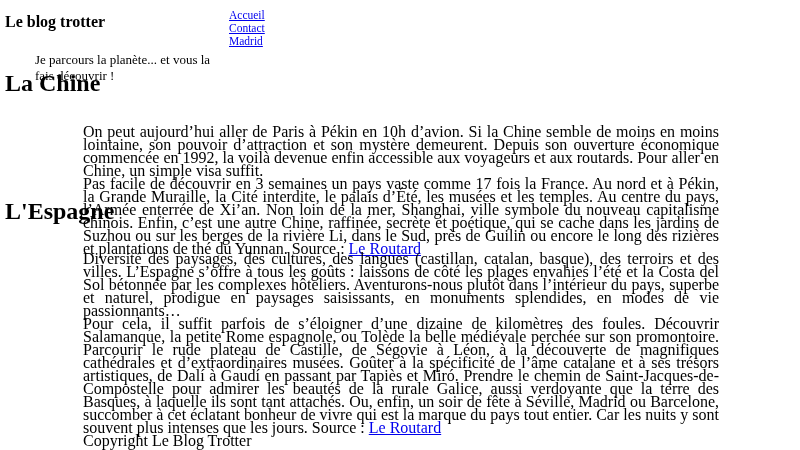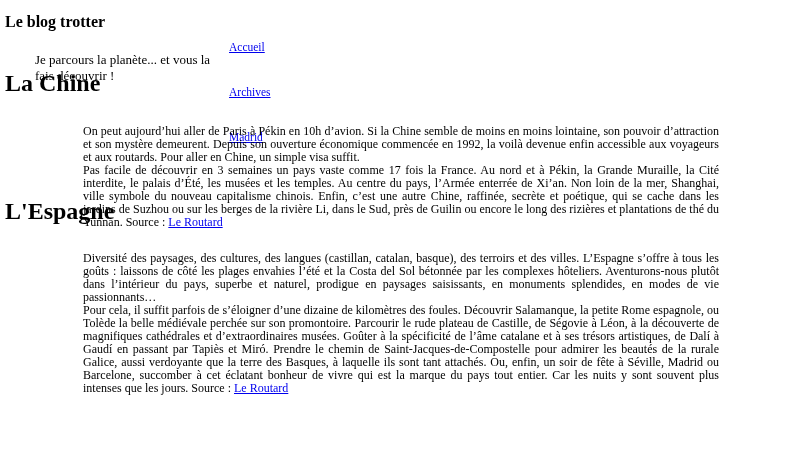--- a/index.html
+++ b/index.html
@@ -4,21 +4,21 @@
 <style>
   * { margin: 0; padding: 0; box-sizing: border-box; }
   html, body { width: 800px; height: 450px; }
   body {
     position: relative;
     background: #ffffff;
     color: #000000;
     font-family: "Liberation Serif", serif;
     overflow: hidden;
   }
-  a { color: #0000EE; text-decoration: underline; cursor: pointer; margin-top: 32px; }
+  a { color: #0000EE; text-decoration: underline; cursor: pointer; }
 
   .site-title {
     position: absolute; left: 5px; top: 13px;
     font-size: 16px; font-weight: bold; white-space: nowrap;
   }
   .main-nav {
     position: absolute; left: 229px; top: 9px;
     font-size: 11.5px; line-height: 13px;
   }
   .main-nav a { display: block; }
@@ -27,45 +27,46 @@
     font-size: 13px; line-height: 16px;
   }
   h1.section-heading {
     position: absolute; left: 5px;
     font-size: 24px; font-weight: bold; white-space: nowrap;
   }
   #heading-chine { top: 70px; font-family: Liberation Serif, serif; }
   #heading-espagne { top: 198px; }
   .section-body {
     position: absolute; left: 83px; width: 636px;
-    font-size: 12px; line-height: 13px; text-align: justify;
+    font-size: 16px; line-height: 13px; text-align: justify;
   }
   #body-chine { top: 125px; }
   #body-espagne { top: 252px; }
   .section-body p { margin: 0; }
   .copyright { text-align: left; }
 </style>
 </head>
 <body>
 
 <div class="site-title">Le blog trotter</div>
 
 <nav class="main-nav">
   <a href="#">Accueil</a>
-  <a href="#">Archives</a>
+  <a href="#">Contact</a>
   <a href="#">Madrid</a>
 </nav>
 
 <div class="tagline">Je parcours la planète... et vous la fais découvrir !</div>
 
 <h1 class="section-heading" id="heading-chine">La Chine</h1>
 
 <div class="section-body" id="body-chine">
   <p>On peut aujourd’hui aller de Paris à Pékin en 10h d’avion. Si la Chine semble de moins en moins lointaine, son pouvoir d’attraction et son mystère demeurent. Depuis son ouverture économique commencée en 1992, la voilà devenue enfin accessible aux voyageurs et aux routards. Pour aller en Chine, un simple visa suffit.</p>
   <p><span>Pas facile de découvrir en 3 semaines un pays vaste comme 17 fois la France. Au nord et à Pékin, la Grande Muraille, la Cité interdite, le palais d’Été, les musées et les temples. Au centre du pays, l’Armée enterrée de Xi’an. Non loin de la mer, Shanghai, ville symbole du nouveau capitalisme chinois. Enfin, c’est une autre Chine, raffinée, secrète et poétique, qui se cache dans les jardins de Suzhou ou sur les berges de la rivière Li, dans le Sud, près de Guilin ou encore le long des rizières et plantations de thé du Yunnan. Source : </span><a href="#">Le Routard</a></p>
 </div>
 
 <h1 class="section-heading" id="heading-espagne">L'Espagne</h1>
 
 <div class="section-body" id="body-espagne">
   <p>Diversité des paysages, des cultures, des langues (castillan, catalan, basque), des terroirs et des villes. L’Espagne s’offre à tous les goûts : laissons de côté les plages envahies l’été et la Costa del Sol bétonnée par les complexes hôteliers. Aventurons-nous plutôt dans l’intérieur du pays, superbe et naturel, prodigue en paysages saisissants, en monuments splendides, en modes de vie passionnants…</p>
   <p><span>Pour cela, il suffit parfois de s’éloigner d’une dizaine de kilomètres des foules. Découvrir Salamanque, la petite Rome espagnole, ou Tolède la belle médiévale perchée sur son promontoire. Parcourir le rude plateau de Castille, de Ségovie à Léon, à la découverte de magnifiques cathédrales et d’extraordinaires musées. Goûter à la spécificité de l’âme catalane et à ses trésors artistiques, de Dalí à Gaudí en passant par Tapiès et Miró. Prendre le chemin de Saint-Jacques-de-Compostelle pour admirer les beautés de la rurale Galice, aussi verdoyante que la terre des Basques, à laquelle ils sont tant attachés. Ou, enfin, un soir de fête à Séville, Madrid ou Barcelone, succomber à cet éclatant bonheur de vivre qui est la marque du pays tout entier. Car les nuits y sont souvent plus intenses que les jours. Source : </span><a href="#">Le Routard</a></p>
+  <p class="copyright">Copyright Le Blog Trotter</p>
 </div>
 
 </body></html>

